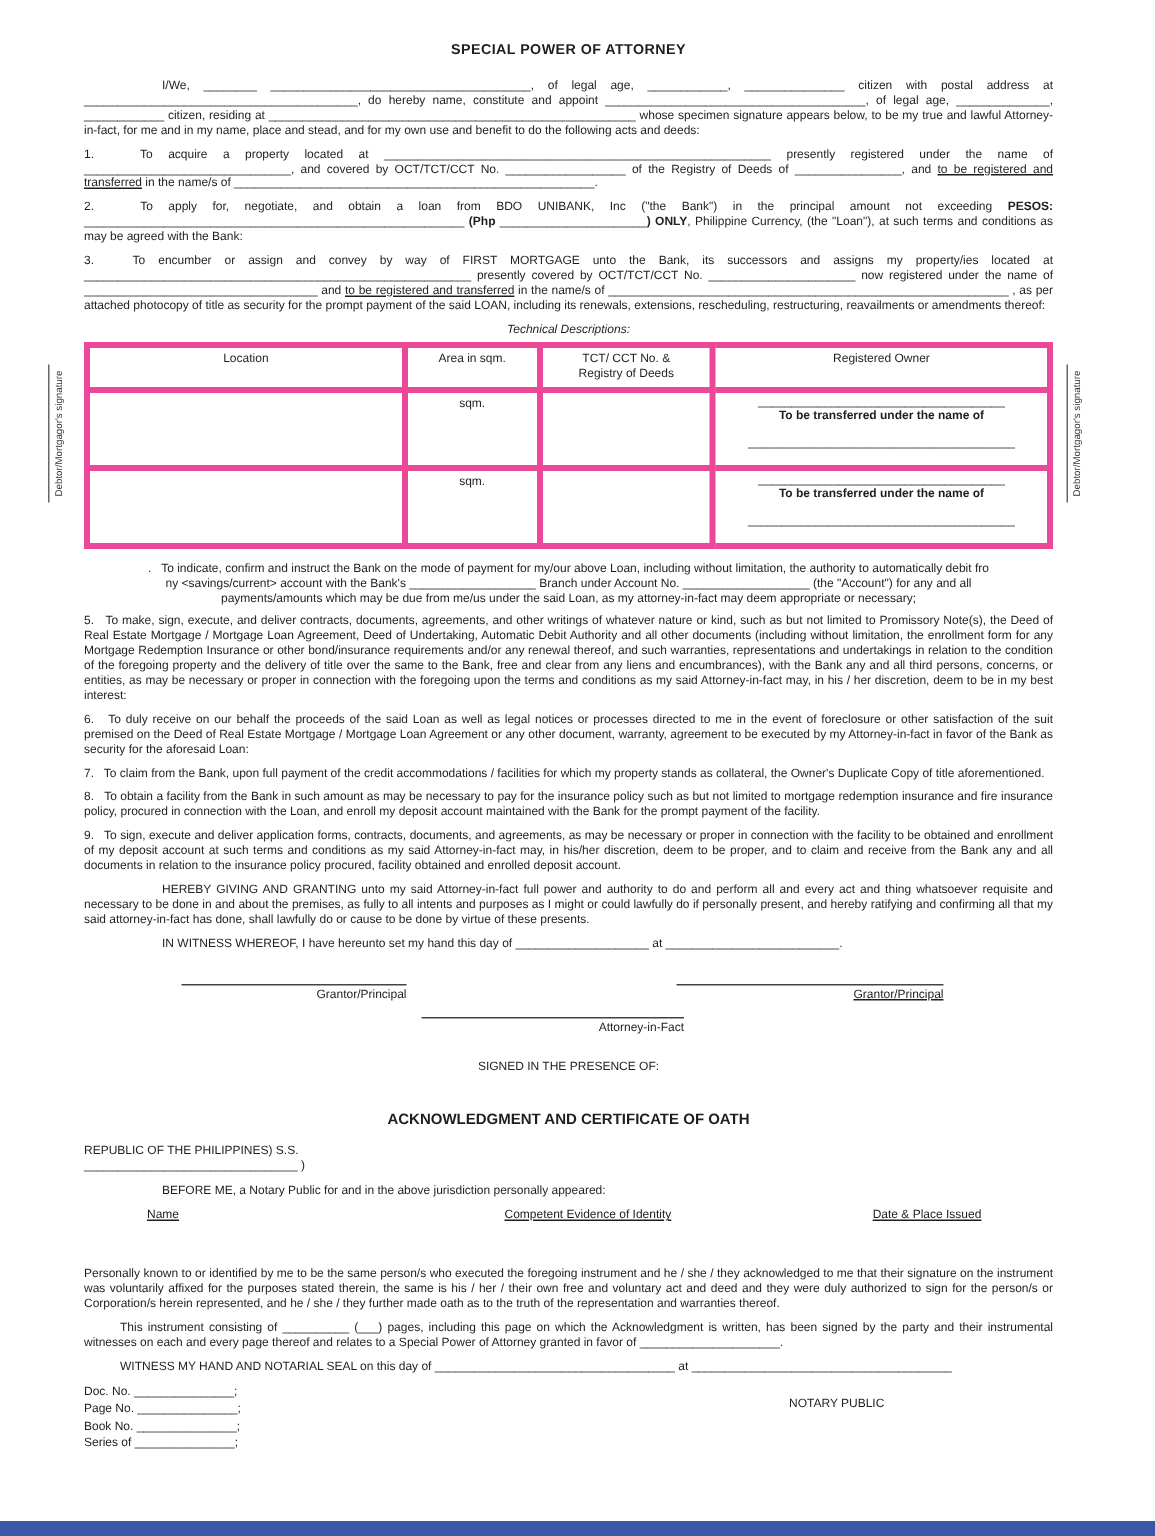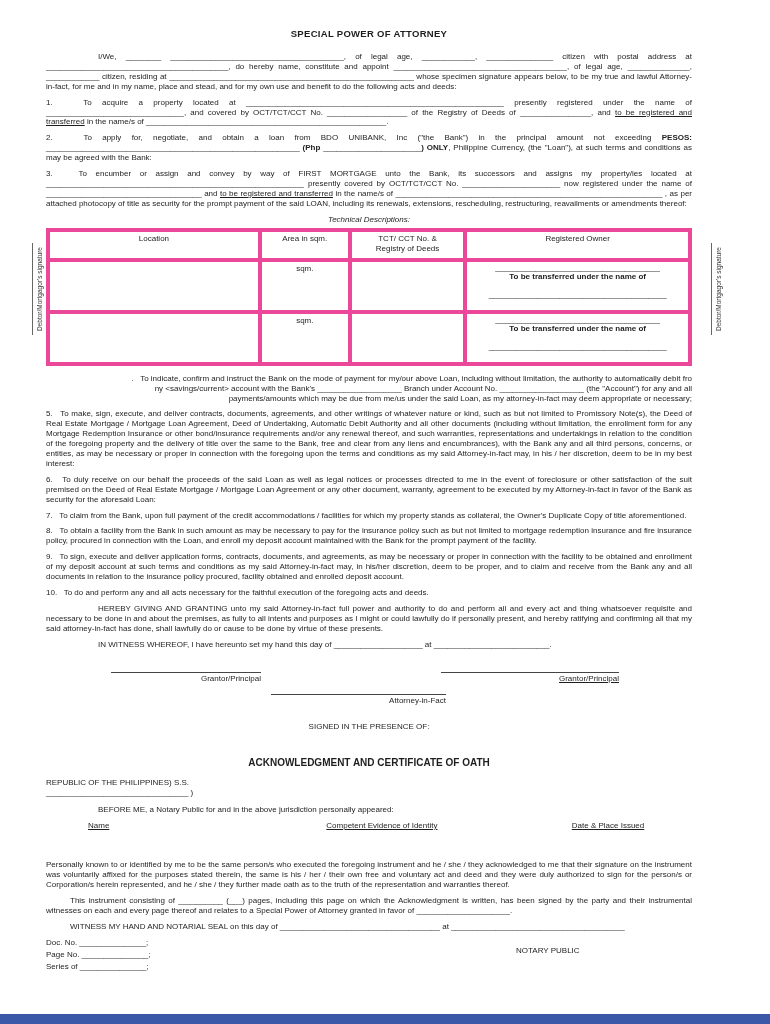--- a/index.html
+++ b/index.html
@@ -1,26 +1,26 @@
 <!DOCTYPE html>
 <html><head>
 <meta charset="utf-8">
 <style>
   html,body{margin:0;padding:0;}
   body{
     width:770px;height:1024px;position:relative;overflow:hidden;
     background:#ffffff;color:#1e1e1e;
     font-family:"Liberation Sans", sans-serif;font-size:8px;
   }
-  .content{position:absolute;left:46px;top:28px;width:646px;}
+  .content{position:absolute;left:56px;top:28px;width:646px;}
   .title{font-size:9.5px;font-weight:bold;text-align:center;margin:0 0 13px 0;letter-spacing:.3px;}
   .para{margin:0 0 6px 0;text-align:justify;line-height:1.24;}
   .indent{text-indent:52px;}
   .indent-sm{text-indent:24px;}
-  .prewrap{white-space:pre-line;text-align:right;}
+  .prewrap{white-space:pre-line;text-align:center;}
   .b{font-weight:bold}
   .u{text-decoration:underline}
   .tech-label{text-align:center;margin:2px 0 4px 0;font-style:italic;}
   table.tech{width:100%;border-collapse:collapse;margin:0 0 8px 0;
     border-top:2px solid #9a9a9a;border-bottom:2px solid #9a9a9a;}
   table.tech th,table.tech td{border:4px solid #ec4899;font-weight:normal;
     vertical-align:top;padding:2px 4px;font-size:8px;line-height:1.25;}
   table.tech th{text-align:center;height:22px;white-space:pre-line;vertical-align:top;}
   td.area-cell{text-align:center;vertical-align:middle;font-weight:bold;}
   td.owner-cell{text-align:center;padding-top:8px;}
@@ -111,21 +111,20 @@
     </table>
 
   <p class="para prewrap"><span>.&nbsp;&nbsp; To indicate, confirm and instruct the Bank on the mode of payment for my/our above Loan, including without limitation, the authority to automatically debit fro
 ny &lt;savings/current&gt; account with the Bank's ___________________ Branch under Account No. ___________________ (the "Account") for any and all
 payments/amounts which may be due from me/us under the said Loan, as my attorney-in-fact may deem appropriate or necessary;</span></p>
   <p class="para"><span>5.&nbsp;&nbsp; To make, sign, execute, and deliver contracts, documents, agreements, and other writings of whatever nature or kind, such as but not limited to Promissory Note(s), the Deed of Real Estate Mortgage / Mortgage Loan Agreement, Deed of Undertaking, Automatic Debit Authority and all other documents (including without limitation,  the enrollment form for any Mortgage Redemption Insurance or other bond/insurance requirements and/or any renewal thereof, and such warranties, representations and undertakings  in relation to the condition of the foregoing property and the delivery of title over the same to the Bank, free and clear from any liens and encumbrances), with the Bank any and all third persons, concerns, or entities, as may be necessary or proper in connection with the foregoing upon the terms and conditions as my said Attorney-in-fact may, in his / her discretion, deem to be in my best interest:</span></p>
   <p class="para"><span>6.&nbsp;&nbsp; To duly receive on our behalf the proceeds of the said Loan as well as legal notices or processes directed to me in the event of foreclosure or other satisfaction of the suit premised on the Deed of Real Estate Mortgage / Mortgage Loan Agreement or any other document, warranty, agreement to be executed by my Attorney-in-fact in favor of the Bank as security for the aforesaid Loan:</span></p>
   <p class="para"><span>7.&nbsp;&nbsp; To claim from the Bank, upon full payment of the credit accommodations / facilities for which my property stands as collateral, the Owner's Duplicate Copy of title aforementioned.</span></p>
   <p class="para"><span>8.&nbsp;&nbsp; To obtain a facility from the Bank in such amount as may be necessary to pay for the insurance policy such as but not limited to mortgage redemption insurance and fire insurance policy, procured in connection with the Loan, and enroll my deposit account maintained with the Bank for the prompt payment of the facility.</span></p>
   <p class="para"><span>9.&nbsp;&nbsp; To sign, execute and deliver application forms, contracts, documents, and agreements, as may be necessary or proper in connection with the facility to be obtained and enrollment of my deposit account at such terms and conditions as my said Attorney-in-fact may, in his/her discretion, deem to be proper, and to claim and receive from the Bank any and all documents in relation to the insurance policy procured, facility obtained and enrolled deposit account.</span></p>
-  <p class="para"><span>10.&nbsp;&nbsp; To do and perform any and all acts necessary for the faithful execution of the foregoing acts and deeds.</span></p>
   <p class="para indent"><span>HEREBY GIVING AND GRANTING unto my said Attorney-in-fact full power and authority to do and perform all and every act and thing whatsoever requisite and necessary to be done in and about the premises, as fully to all intents and purposes as I might or could lawfully do if personally present, and hereby ratifying and confirming all that my said attorney-in-fact has done, shall lawfully do or cause to be done by virtue of these presents.</span></p>
   <p class="para indent"><span>IN WITNESS WHEREOF, I have hereunto set my hand this day of ____________________ at __________________________.</span></p>
 
   <div class="sig-block">
     <div class="sig sig-left">
       <div class="sig-rule"></div>
       <div>Grantor/Principal</div>
     </div>
     <div class="sig sig-right">
       <div class="sig-rule"></div>
@@ -155,19 +154,20 @@
   </div>
 
   <p class="para">Personally known to or identified by me to be the same person/s who executed the foregoing instrument and he / she / they acknowledged to me that their signature on the instrument was voluntarily affixed for the purposes stated therein, the same is his / her / their own free and voluntary act and deed and they were duly authorized to sign for the person/s or Corporation/s herein represented, and he / she / they further made oath as to the truth of the representation and warranties thereof.</p>
   <p class="para indent-sm">This instrument consisting of __________ (___) pages, including this page on which the Acknowledgment is written, has been signed by the party and their instrumental witnesses on each and every page thereof and relates to a Special Power of Attorney granted in favor of _____________________.</p>
   <p class="para indent-sm">WITNESS MY HAND AND NOTARIAL SEAL on this day of ____________________________________ at _______________________________________</p>
 
   <div class="notary-block">
     <div class="doc-lines">
       <div>Doc. No. _______________;</div>
       <div>Page No. _______________;</div>
+      <div>Book No. _______________;</div>
       <div>Series of _______________;</div>
     </div>
     <div class="notary-label">NOTARY PUBLIC</div>
   </div>
 </div>
 
 <div class="bottom-bar" style="background: rgb(58, 87, 168);"></div>
 
 </body></html>

